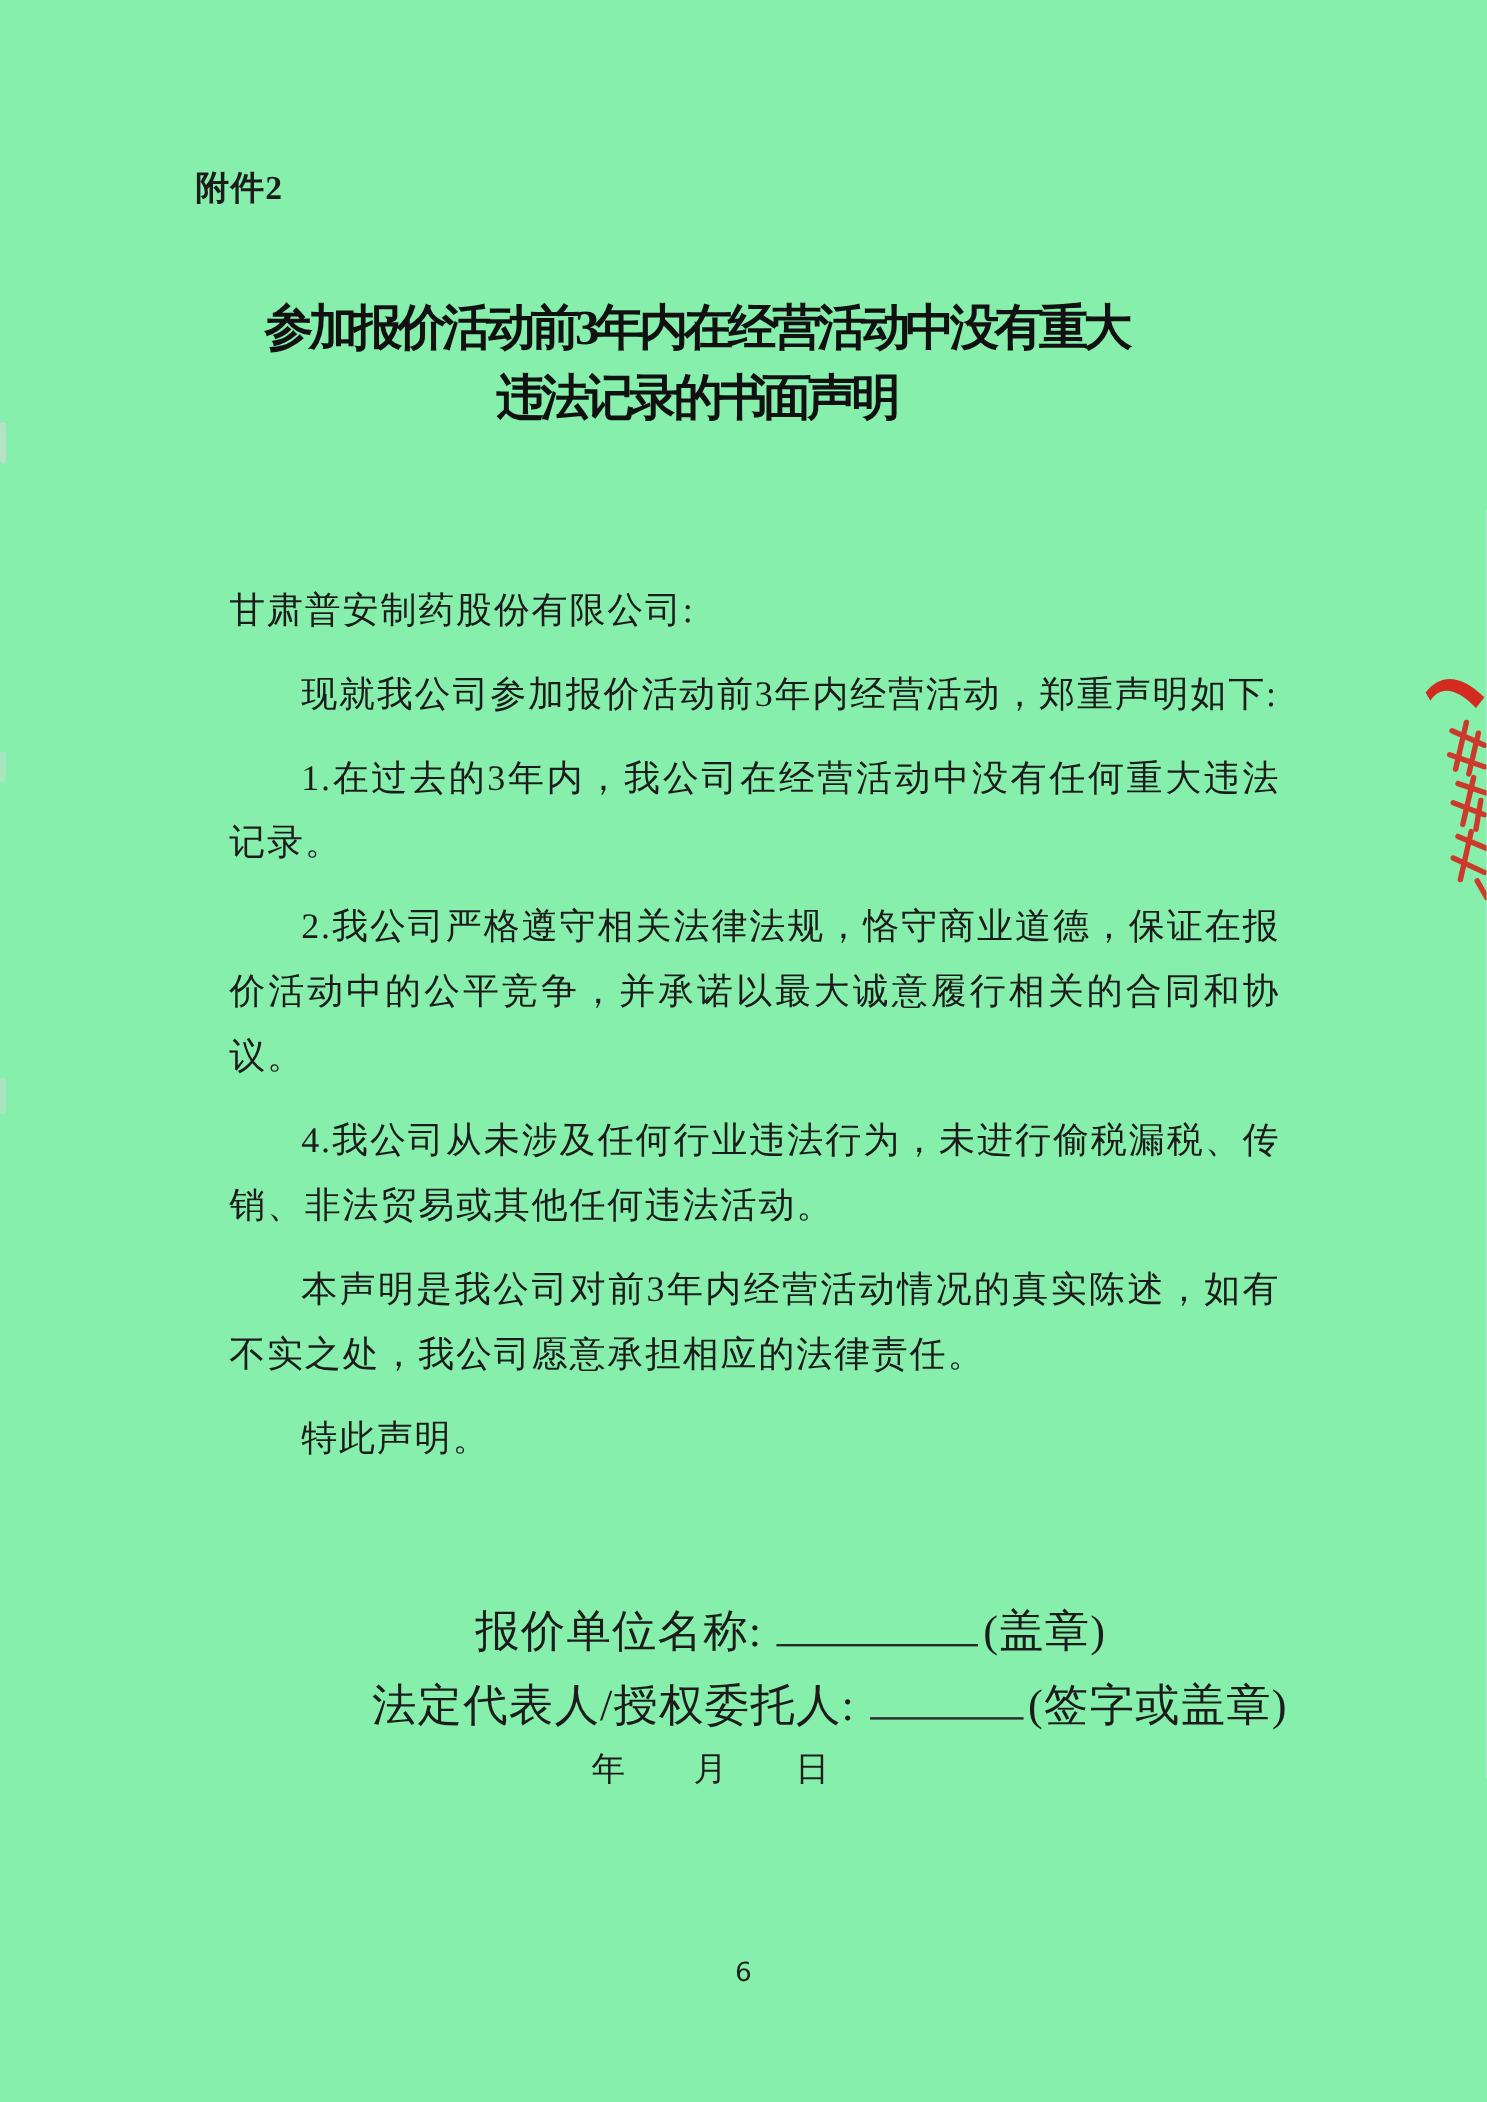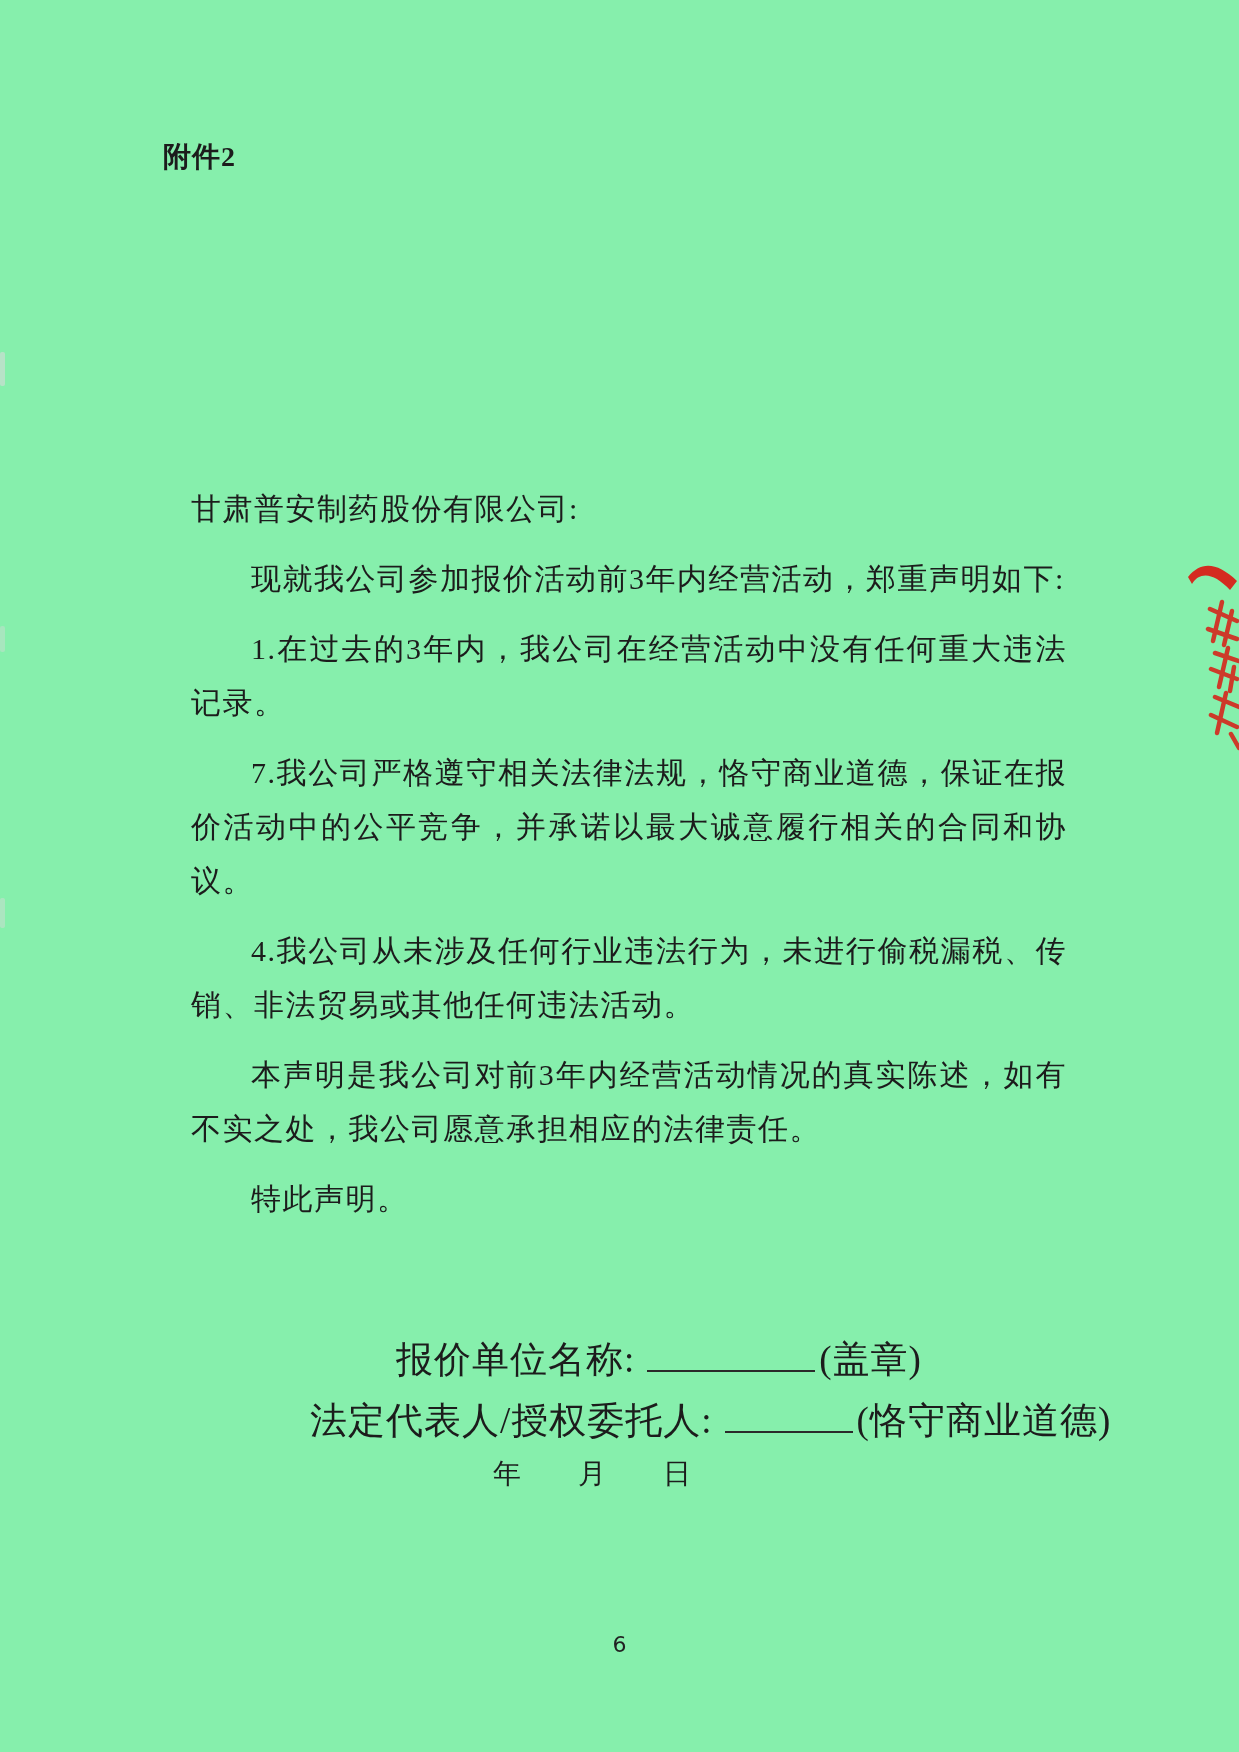--- a/index.html
+++ b/index.html
@@ -72,37 +72,41 @@
   .art-2{top:626px;height:26px;opacity:.4;}
   .art-3{top:898px;height:30px;opacity:.45;}
 </style>
 </head>
 <body>
 
 <div class="page">
 
   <div class="attachment-label">附件2</div>
 
+  <div class="doc-title">
+    <div>参加报价活动前3年内在经营活动中没有重大</div>
+    <div>违法记录的书面声明</div>
+  </div>
 
   <div class="body-text">
     <p class="salutation">甘肃普安制药股份有限公司:</p>
     <p class="para">现就我公司参加报价活动前3年内经营活动，郑重声明如下:</p>
     <p class="para">1.在过去的3年内，我公司在经营活动中没有任何重大违法记录。</p>
-    <p class="para">7.我公司严格遵守相关法律法规，恪守商业道德，保证在报价活动中的公平竞争，并承诺以最大诚意履行相关的合同和协议。</p>
+    <p class="para">2.我公司严格遵守相关法律法规，恪守商业道德，保证在报价活动中的公平竞争，并承诺以最大诚意履行相关的合同和协议。</p>
     <p class="para">4.我公司从未涉及任何行业违法行为，未进行偷税漏税、传销、非法贸易或其他任何违法活动。</p>
     <p class="para">本声明是我公司对前3年内经营活动情况的真实陈述，如有不实之处，我公司愿意承担相应的法律责任。</p>
     <p class="para">特此声明。</p>
   </div>
 
   <div class="sig-line sig-company">
     <span>报价单位名称:</span><span class="blank blank-company"></span><span>(盖章)</span>
   </div>
 
   <div class="sig-line sig-rep">
-    <span>法定代表人/授权委托人:</span><span class="blank blank-rep"></span><span>(恪守商业道德)</span>
+    <span>法定代表人/授权委托人:</span><span class="blank blank-rep"></span><span>(签字或盖章)</span>
   </div>
 
   <div class="sig-date">
     <span class="gap">年</span><span class="gap">月</span><span>日</span>
   </div>
 
   <div class="page-number">6</div>
 
   <svg class="seal" viewBox="0 0 54 200" xmlns="http://www.w3.org/2000/svg" aria-hidden="true">
     <path class="fill" d="M3 20 C16 4 32 5 52 24 L45 33 C29 16 15 14 7 27 Z"></path>

